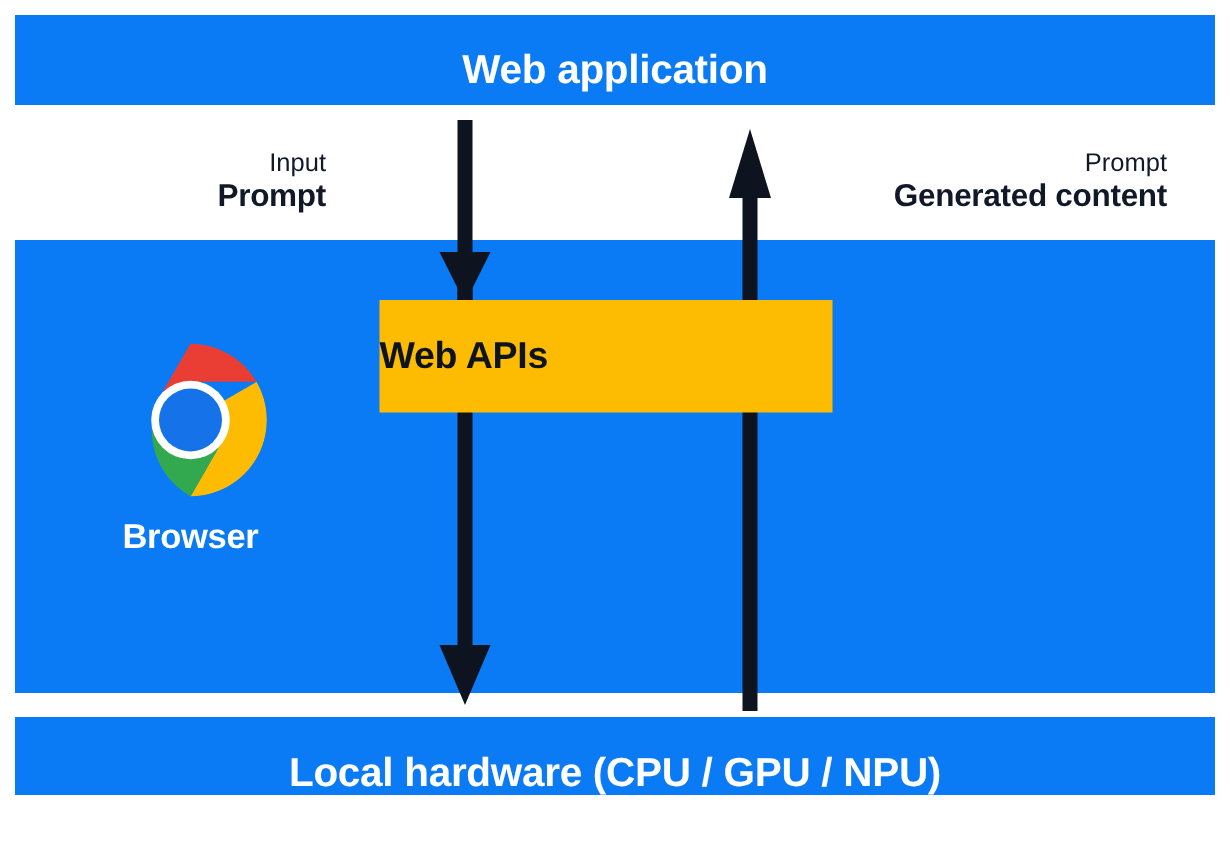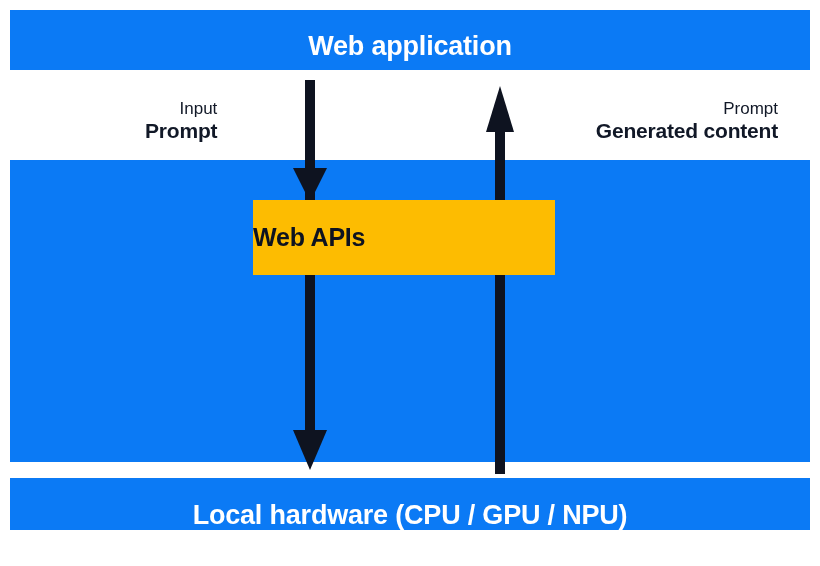--- a/index.html
+++ b/index.html
@@ -183,14 +183,36 @@
     <rect x="15" y="42" width="10" height="348" fill="#0e1320"></rect>
 
     <polygon points="20,2 34,48 6,48" fill="#0e1320"></polygon>
   </svg>
 
   <div class="box box-webapis">
     <span>Web APIs</span>
   </div>
 
 
+  <div class="browser-group">
+    <svg class="chrome-logo" width="104" height="104" viewBox="0 0 100 100">
+      <defs>
+        <clipPath id="outer">
+          <circle cx="50" cy="50" r="49"></circle>
+        </clipPath>
+      </defs>
+      <g clip-path="url(#outer)">
+
+        <path d="M50 1 A49 49 0 0 1 92.4 25.5 L50 25.5 A24.5 24.5 0 0 0 28.8 37.8 Z" fill="#ea3e34"></path>
+
+        <path d="M92.4 25.5 A49 49 0 0 1 50 99 L71.2 62.2 A24.5 24.5 0 0 0 71.2 37.8 Z" fill="#fdbc01"></path>
+
+        <path d="M50 99 A49 49 0 0 1 28.8 37.8 L50 74.5 A24.5 24.5 0 0 0 71.2 62.2 Z" fill="#32a84f"></path>
+
+        <circle cx="50" cy="50" r="25.2" fill="#ffffff"></circle>
+
+        <circle cx="50" cy="50" r="20.2" fill="#1572e8"></circle>
+      </g>
+    </svg>
+    <span class="browser-caption">Browser</span>
+  </div>
 
 </div>
 
 </body></html>

